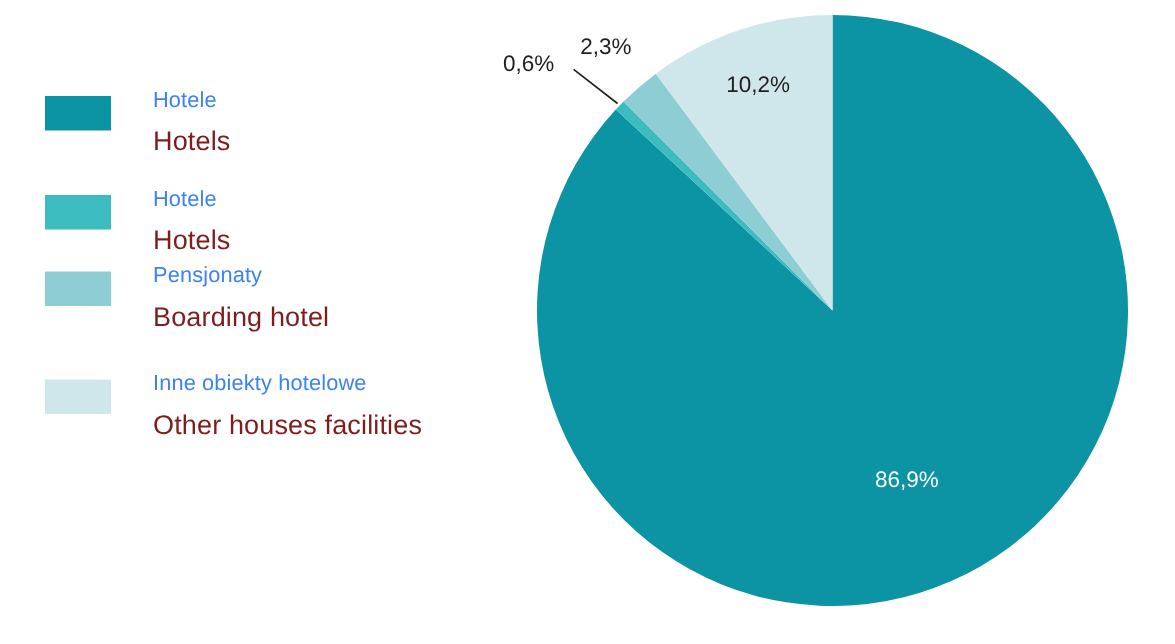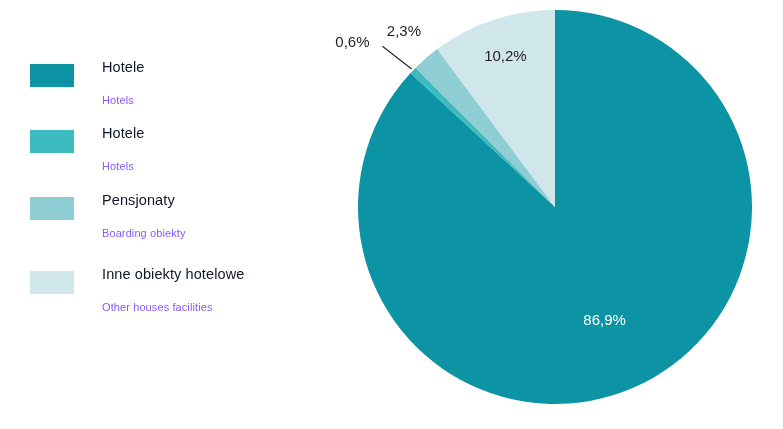--- a/index.html
+++ b/index.html
@@ -32,47 +32,47 @@
     width: 290px;
   }
   .legend-item {
     position: absolute;
     left: 0;
     display: flex;
     align-items: flex-start;
   }
   .legend-item.i0 { top: 0px; }
   .legend-item.i1 { top: 66px; }
-  .legend-item.i2 { top: 133px; }
-  .legend-item.i3 { top: 207px; }
+  .legend-item.i2 { top: 117px; }
+  .legend-item.i3 { top: 189px; }
 
   .legend-swatch {
     width: 44px;
     height: 23px;
     flex: 0 0 auto;
     margin-top: 4px;
   }
   .legend-text {
     margin-left: 28px;
     line-height: 1.0;
   }
   .legend-label-pl {
     font-size: 14.5px;
-    color: #0f172a;
+    color: #3b82f6;
     letter-spacing: 0.1px;
     white-space: nowrap;
     display: block;
   }
   .legend-label-en {
-    font-size: 11px;
-    color: #8b5cf6;
+    font-size: 18px;
+    color: #7f1d1d;
     letter-spacing: 0.1px;
     white-space: nowrap;
     display: block;
-    margin-top: 20px;
+    margin-top: 10px;
   }
 
   
   #pie-wrap {
     position: absolute;
     left: 0;
     top: 0;
     width: 783px;
     height: 429px;
     pointer-events: none;
@@ -120,21 +120,21 @@
       <span class="legend-text">
         <span class="legend-label-pl">Hotele</span>
         <span class="legend-label-en">Hotels</span>
       </span>
     </div>
 
     <div class="legend-item i2">
       <span class="legend-swatch" style="background: rgb(142, 205, 212);"></span>
       <span class="legend-text">
         <span class="legend-label-pl">Pensjonaty</span>
-        <span class="legend-label-en">Boarding obiekty</span>
+        <span class="legend-label-en">Boarding hotel</span>
       </span>
     </div>
 
     <div class="legend-item i3">
       <span class="legend-swatch" style="background: rgb(207, 231, 234);"></span>
       <span class="legend-text">
         <span class="legend-label-pl">Inne obiekty hotelowe</span>
         <span class="legend-label-en">Other houses facilities</span>
       </span>
     </div>

